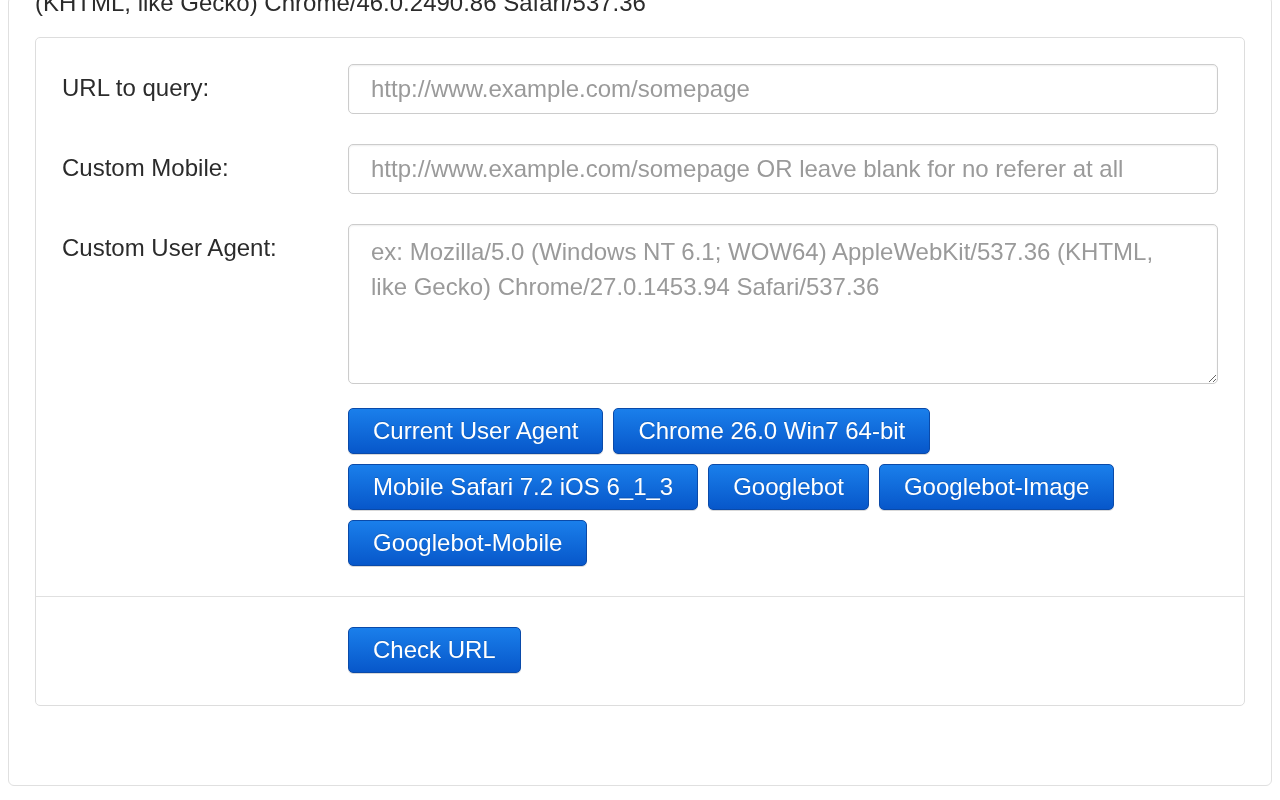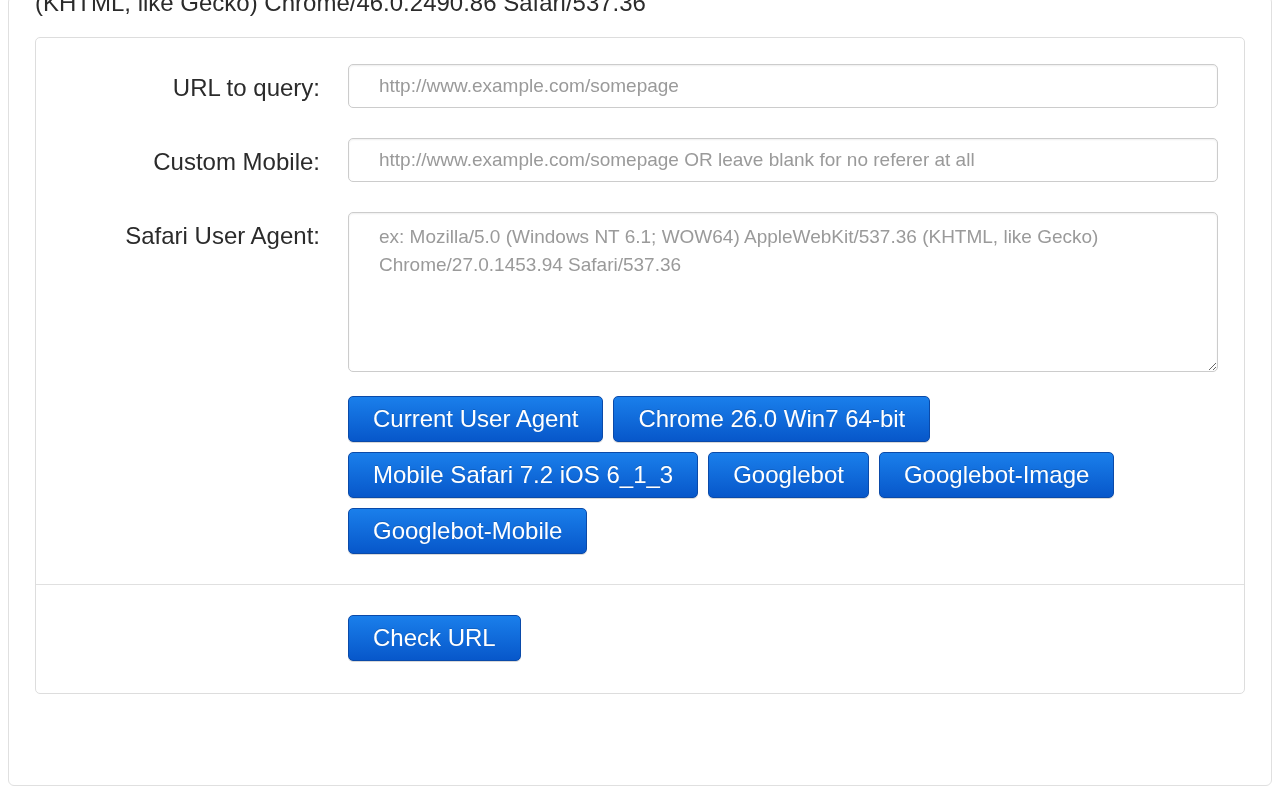--- a/index.html
+++ b/index.html
@@ -34,37 +34,36 @@
     border-radius: 5px;
     padding: 26px 26px 0 26px;
   }
   .form-row {
     display: flex;
     align-items: flex-start;
     margin-bottom: 30px;
   }
   .form-label {
     width: 286px;
-    text-align: right;
     font-size: 24px;
     color: #2b2b2b;
     padding-right: 28px;
     padding-top: 10px;
     flex-shrink: 0;
   }
   .form-field { flex: 1; }
   input[type="text"], textarea {
     width: 100%;
-    font-size: 19px;
+    font-size: 24px;
     font-family: inherit;
     color: #555;
     background: #fff;
     border: 1px solid #cccccc;
     border-radius: 5px;
-    padding: 10px 30px;
+    padding: 10px 22px;
     box-shadow: inset 0 1px 2px rgba(0,0,0,0.07);
     outline: none;
   }
   input[type="text"]::placeholder, textarea::placeholder {
     color: #9a9a9a;
   }
   textarea {
     height: 160px;
     resize: both;
     line-height: 1.45;
@@ -118,21 +117,21 @@
     </div>
 
     <div class="form-row">
       <div class="form-label">Custom Mobile:</div>
       <div class="form-field">
         <input type="text" placeholder="http://www.example.com/somepage OR leave blank for no referer at all" style="">
       </div>
     </div>
 
     <div class="form-row">
-      <div class="form-label">Safari User Agent:</div>
+      <div class="form-label">Custom User Agent:</div>
       <div class="form-field">
         <textarea placeholder="ex: Mozilla/5.0 (Windows NT 6.1; WOW64) AppleWebKit/537.36 (KHTML, like Gecko) Chrome/27.0.1453.94 Safari/537.36" style=""></textarea>
 
         <div class="preset-group">
           <button class="btn">Current User Agent</button>
           <button class="btn">Chrome 26.0 Win7 64-bit</button>
           <button class="btn">Mobile Safari 7.2 iOS 6_1_3</button>
           <button class="btn">Googlebot</button>
           <button class="btn">Googlebot-Image</button>
           <button class="btn">Googlebot-Mobile</button>

